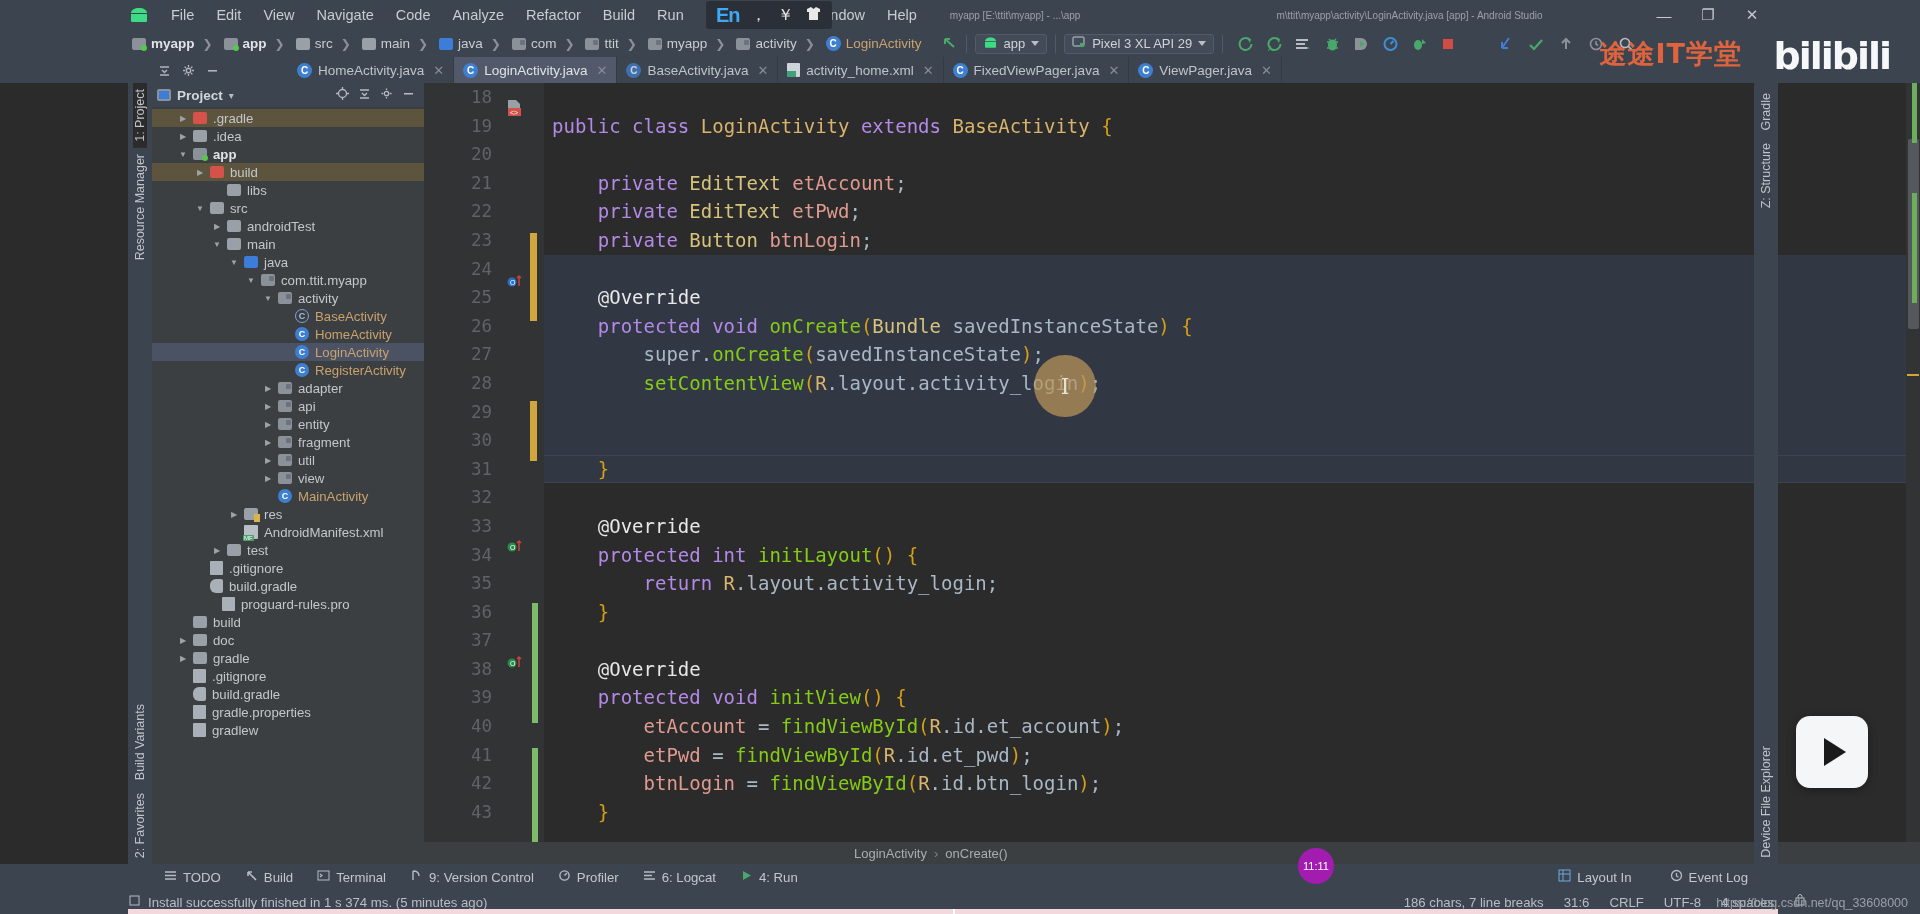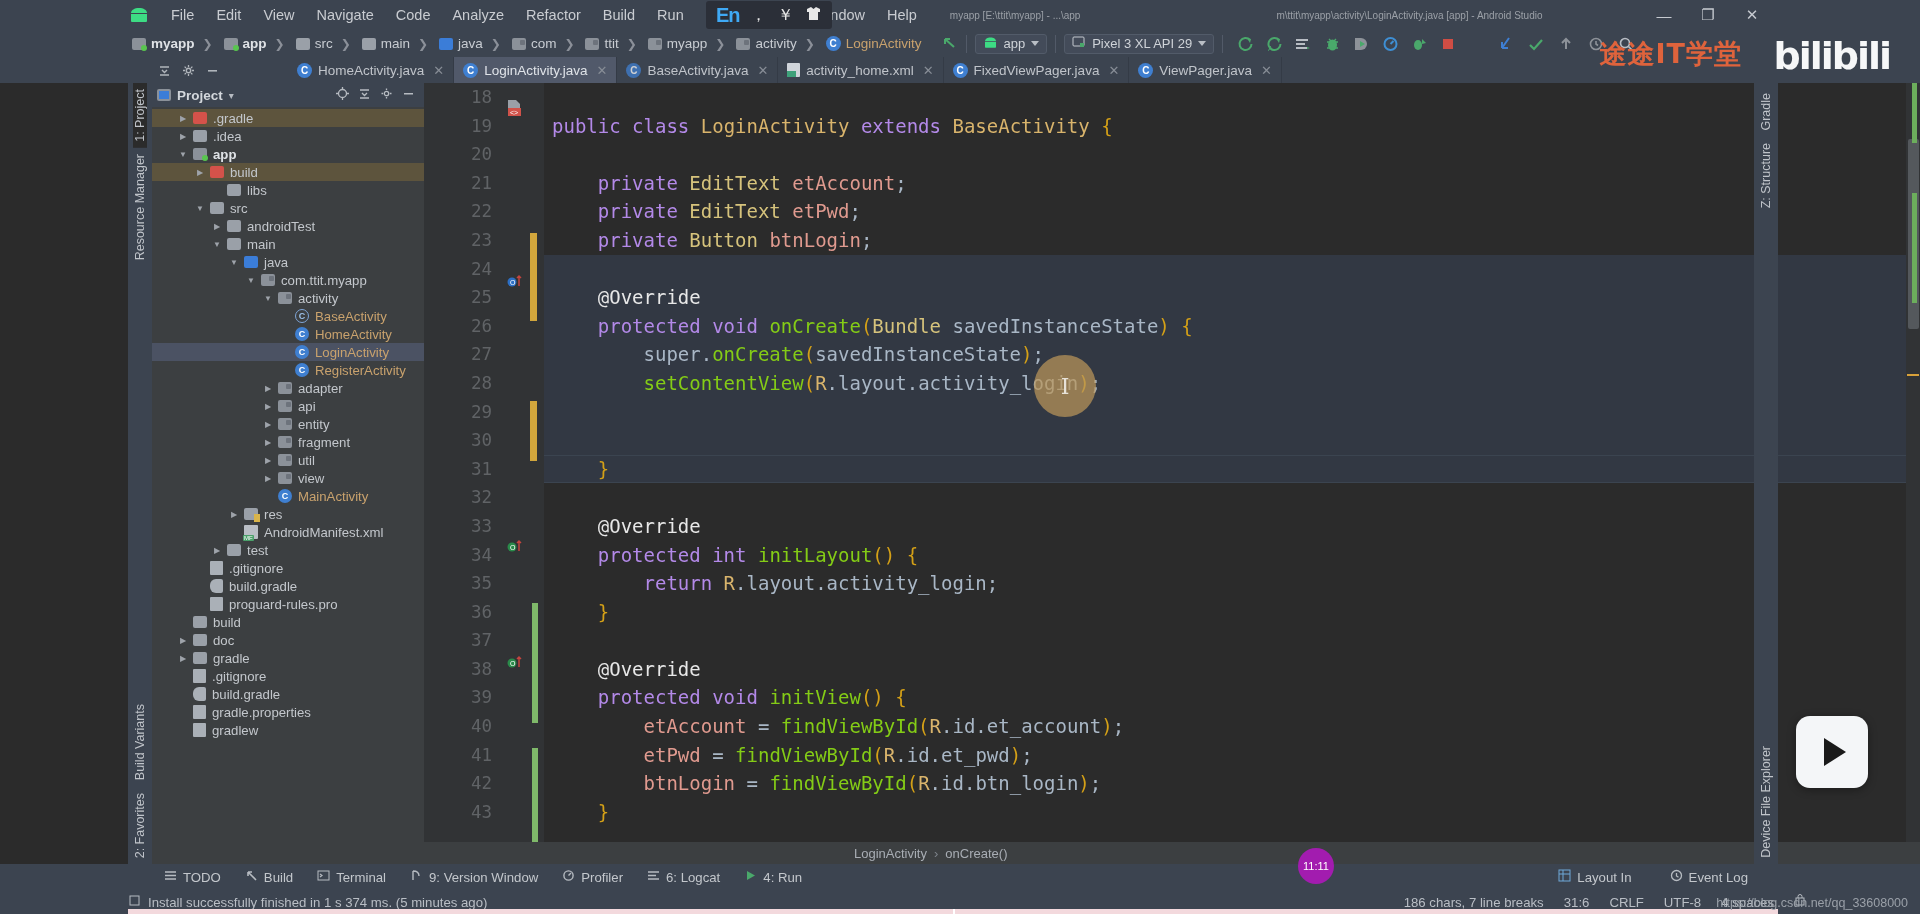--- a/index.html
+++ b/index.html
@@ -613,21 +613,21 @@
           <div class="row" style="padding-left: 42px;">
             <span class="arrow"></span>
             <span class="gi"></span>
             <span class="nm">.gitignore</span>
           </div>
           <div class="row" style="padding-left: 42px;">
             <span class="arrow"></span>
             <span class="gi" style="border-radius:6px 2px 2px 6px"></span>
             <span class="nm">build.gradle</span>
           </div>
-          <div class="row" style="padding-left: 42px;">
+          <div class="row" style="padding-left: 54px;">
             <span class="arrow"></span>
             <span class="gi"></span>
             <span class="nm">proguard-rules.pro</span>
           </div>
           <div class="row" style="padding-left: 25px;">
             <span class="arrow"></span>
             <span class="fi grey"></span>
             <span class="nm">build</span>
           </div>
           <div class="row" style="padding-left: 25px;">
@@ -804,21 +804,21 @@
       <span><svg width="13" height="13" viewBox="0 0 13 13">
             <rect x="1" y="2" width="11" height="9" stroke="#b6bbc1" fill="none"></rect>
             <path d="M3 5l2 1.5L3 8" stroke="#b6bbc1" stroke-width="1.2" fill="none"></path>
           </svg></span>
       <span>Terminal</span>
     </div>
     <div class="tw">
       <span><svg width="13" height="13" viewBox="0 0 13 13">
             <path d="M3 11V2M3 2c4 0 6 2 6 5" stroke="#b6bbc1" stroke-width="1.4" fill="none"></path>
           </svg></span>
-      <span>9: Version Window</span>
+      <span>9: Version Control</span>
     </div>
     <div class="tw">
       <span><svg width="13" height="13" viewBox="0 0 13 13">
             <circle cx="6.5" cy="6.5" r="4.6" stroke="#b6bbc1" stroke-width="1.4" fill="none"></circle>
             <path d="M6.5 6.5l2.5-2.5" stroke="#b6bbc1" stroke-width="1.4"></path>
           </svg></span>
       <span>Profiler</span>
     </div>
     <div class="tw">
       <span><svg width="13" height="13" viewBox="0 0 13 13">

